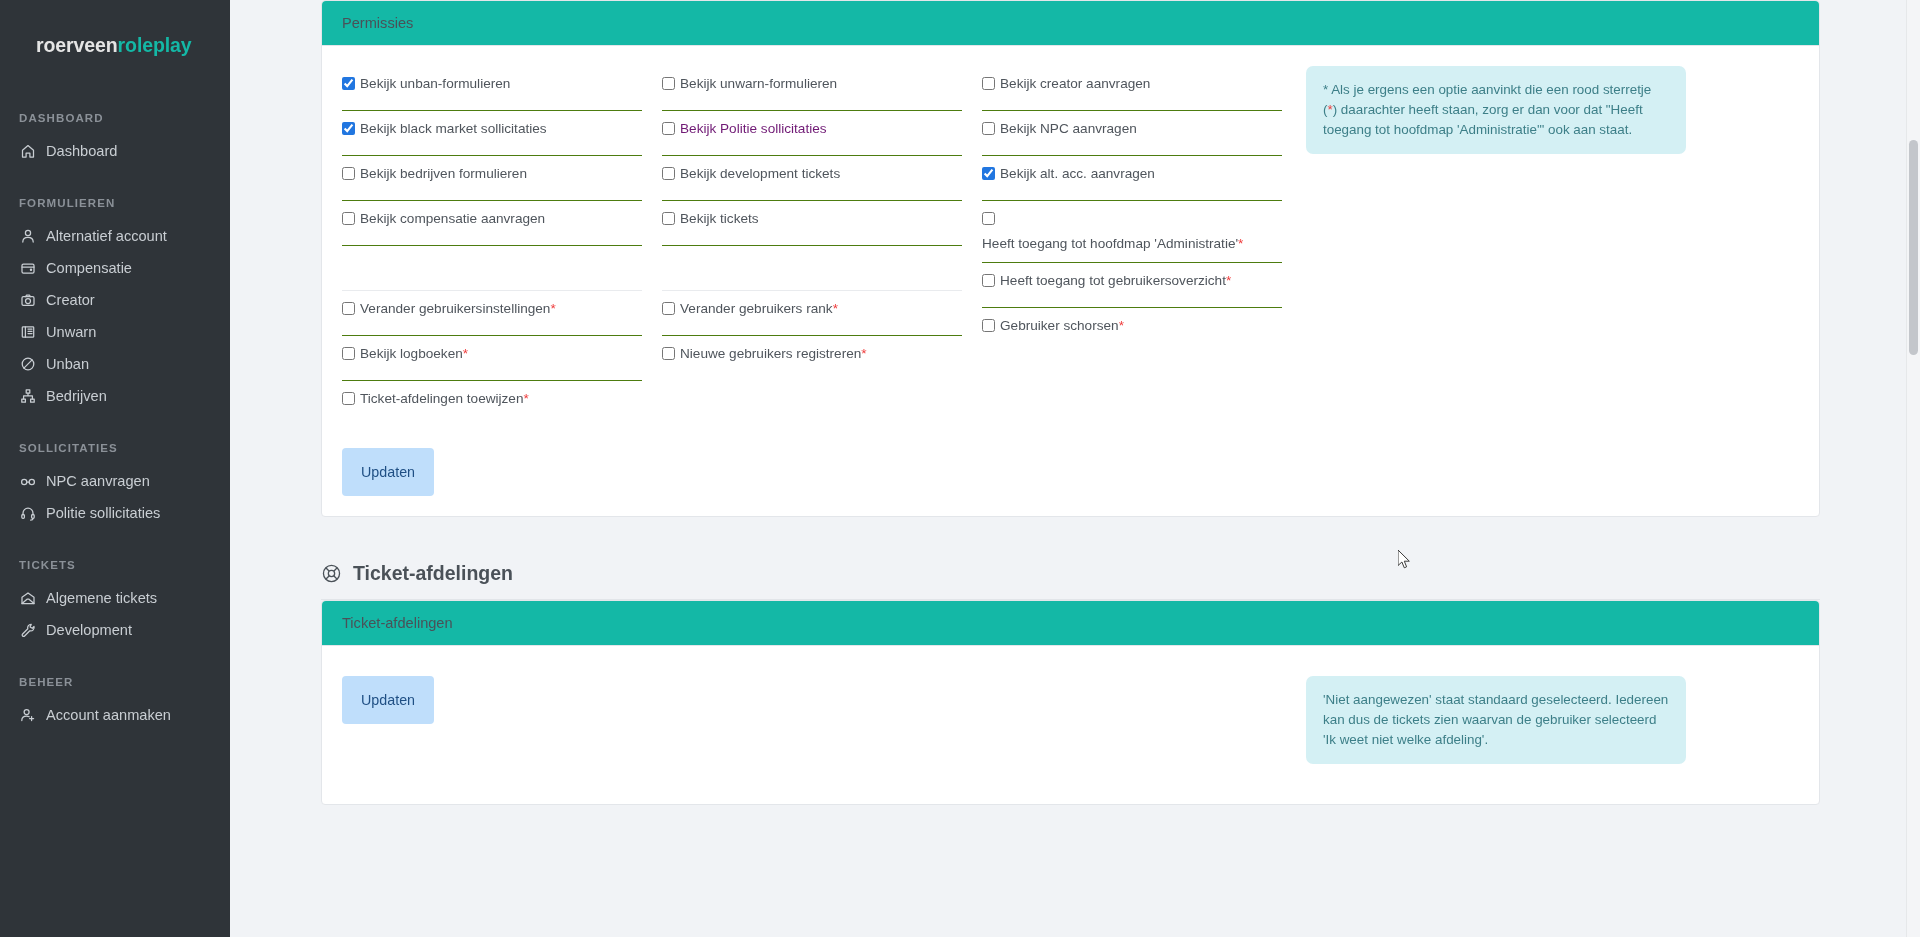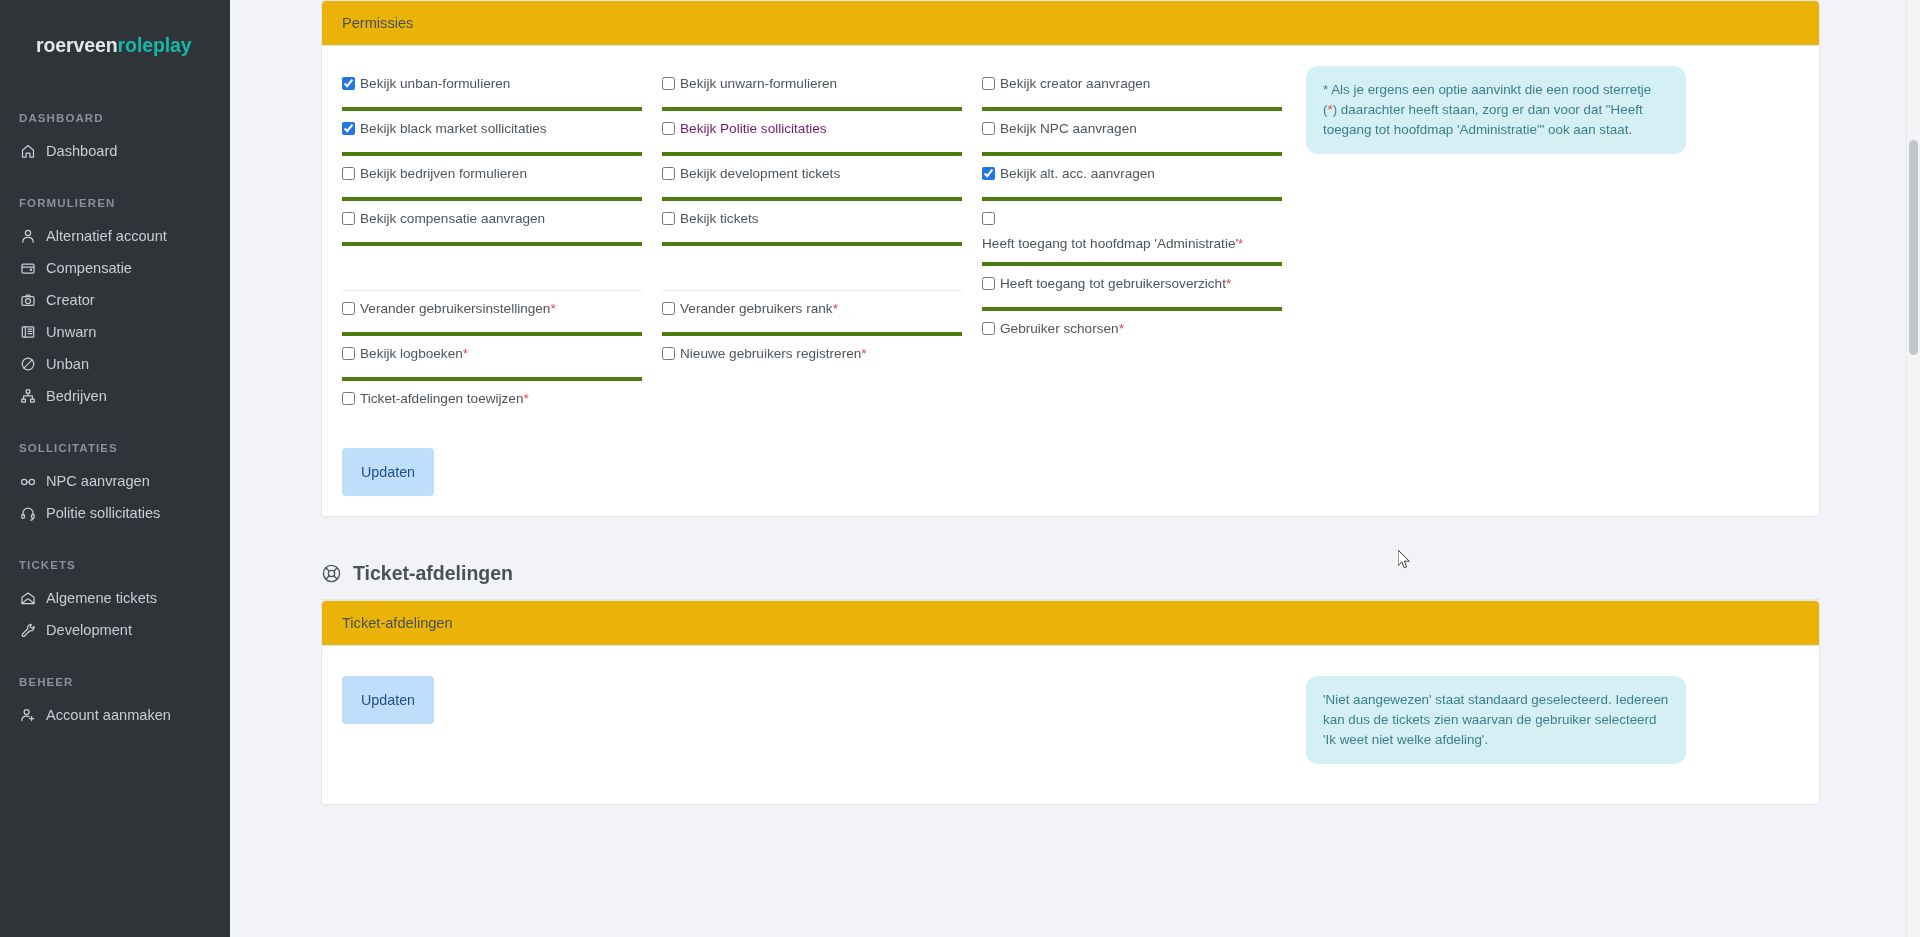--- a/index.html
+++ b/index.html
@@ -66,40 +66,40 @@
   .content {
     padding: 0 100px 0 90px;
   }
 
   .card {
     background: #ffffff;
     border: 1px solid #e3e6ea;
     border-radius: 4px;
   }
   .card-header {
-    background: #eab308;
+    background: #14b8a6;
     border-bottom: 1px solid #e3e6ea;
     padding: 14px 20px;
     font-size: 14.6px;
     color: #4a5158;
     border-radius: 4px 4px 0 0;
   }
   .card-body { padding: 20px; }
 
   
   .perm-wrap { display: flex; gap: 0; }
   .perm-cols {
     display: flex;
     flex: 0 0 940px;
     gap: 20px;
   }
   .perm-col { flex: 1 1 0; min-width: 0; }
 
   .perm-row {
-    border-bottom: 4px solid #4d7c0f;
+    border-bottom: 1px solid #4d7c0f;
     padding: 10px 0 10px 0;
     min-height: 45px;
     display: block;
   }
   .perm-row.empty { border-bottom: 1px solid #e9ebee; }
   .perm-row.nobord { border-bottom: none; }
 
   .cb-line {
     display: flex; align-items: flex-start; gap: 5px;
     font-size: 13.6px; color: #4f555c;
@@ -127,21 +127,21 @@
     border-radius: 4px;
     font-size: 14.3px;
     padding: 16px 19px;
     cursor: pointer;
     font-family: "Liberation Sans", sans-serif;
   }
 
   .infobox {
     background: #d4f0f4;
     color: #3d7f88;
-    border-radius: 12px;
+    border-radius: 7px;
     padding: 14px 17px;
     font-size: 13.4px;
     line-height: 20px;
     width: 380px;
     flex: 0 0 380px;
     margin-left: 24px;
     align-self: flex-start;
   }
   .infobox .req { color: #ef3b3b; }
 

